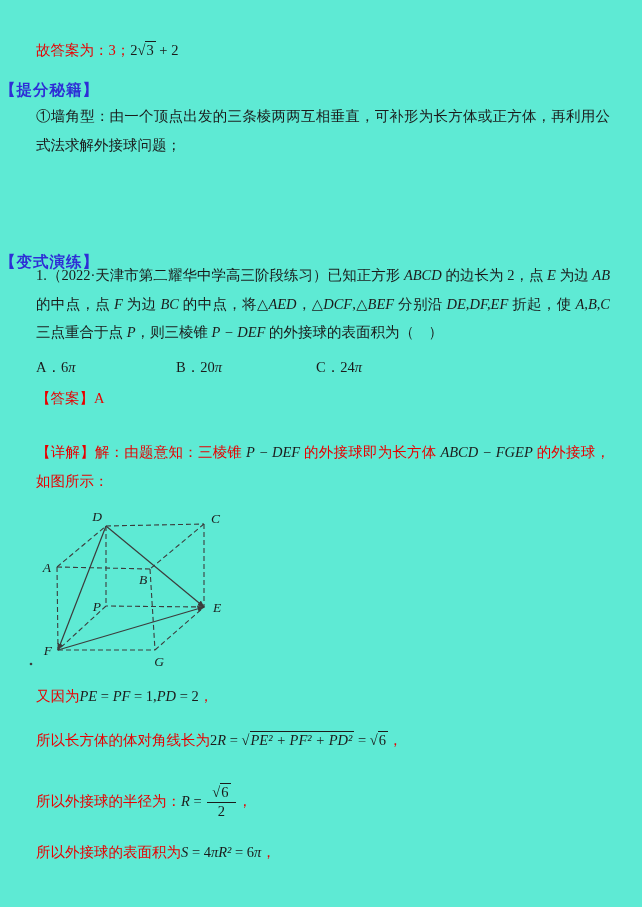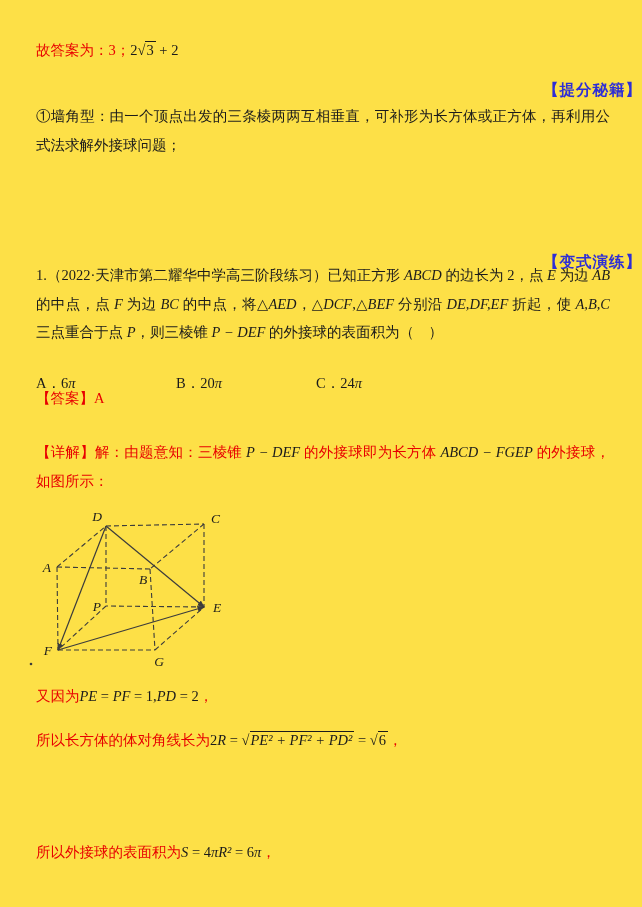--- a/index.html
+++ b/index.html
@@ -1,19 +1,19 @@
 <!DOCTYPE html>
 <html><head>
 <meta charset="utf-8">
 <style>
   html,body{margin:0;padding:0;background:#fff;}
-  .page{position:relative;width:642px;height:907px;background:#fde047;overflow:hidden;
+  .page{position:relative;width:642px;height:907px;background:#5eead4;overflow:hidden;
         font-family:"Liberation Serif","DejaVu Serif",serif;font-size:14.5px;color:#1b1b1b;}
   .abs{position:absolute;left:36px;width:574px;}
-  .center{left:0;width:642px;text-align:right;}
+  .center{left:0;width:642px;text-align:left;}
   .section-title{margin:0;font-size:15.5px;font-weight:bold;color:#2e2ed6;letter-spacing:1px;}
   .para{line-height:28.5px;text-align:justify;}
   .line{line-height:24px;}
   .run-r{color:#e80000;}
   .run-c{color:#1b1b1b;}
   .run-n{color:#1b1b1b;}
   .run-m{color:#1b1b1b;font-style:italic;}
   .sqrt{white-space:nowrap;display:inline-block;}
   .sqsign{display:inline-block;}
   .rad{border-top:1.2px solid #1b1b1b;padding:0 2px 0 1px;}
@@ -36,21 +36,21 @@
 
   <h2 class="abs center section-title" style="top:80px">【提分秘籍】</h2>
 
   <div class="abs para" style="top:102px"><span class="run-c">①墙角型：由一个顶点出发的三条棱两两互相垂直，可补形为长方体或正方体，再利用公式法求解外接球问题；</span></div>
 
 
   <h2 class="abs center section-title" style="top:252px">【变式演练】</h2>
 
   <div class="abs para" style="top:261px"><span class="run-c">1.（2022·天津市第二耀华中学高三阶段练习）已知正方形</span><span class="run-m"> ABCD </span><span class="run-c">的边长为</span><span class="run-n"> 2</span><span class="run-c">，点</span><span class="run-m"> E </span><span class="run-c">为边</span><span class="run-m"> AB </span><span class="run-c">的中点，点</span><span class="run-m"> F </span><span class="run-c">为边</span><span class="run-m"> BC </span><span class="run-c">的中点，将</span><span class="run-n">△</span><span class="run-m">AED</span><span class="run-c">，△</span><span class="run-m">DCF</span><span class="run-n">,△</span><span class="run-m">BEF</span><span class="run-c"> 分别沿 </span><span class="run-m">DE,DF,EF</span><span class="run-c"> 折起，使 </span><span class="run-m">A,B,C</span><span class="run-c"> 三点重合于点 </span><span class="run-m">P</span><span class="run-c">，则三棱锥 </span><span class="run-m">P − DEF</span><span class="run-c"> 的外接球的表面积为（　）</span></div>
 
-  <div class="abs options-row" style="top:374px">
+  <div class="abs options-row" style="top:358px">
     <div class="option"><span class="run-c">A．</span><span class="run-n">6</span><span class="run-m">π</span></div>
     <div class="option"><span class="run-c">B．</span><span class="run-n">20</span><span class="run-m">π</span></div>
     <div class="option"><span class="run-c">C．</span><span class="run-n">24</span><span class="run-m">π</span></div>
   </div>
 
   <div class="abs line" style="top:386px"><span class="run-r">【答案】A</span></div>
 
   <div class="abs para" style="top:438px"><span class="run-r">【详解】解：由题意知：三棱锥 </span><span class="run-m">P − DEF</span><span class="run-r"> 的外接球即为长方体 </span><span class="run-m">ABCD − FGEP</span><span class="run-r"> 的外接球，如图所示：</span></div>
 
   <div class="abs figure" style="top:494px;left:28px;width:215px">
@@ -90,16 +90,17 @@
         <text x="131" y="172" text-anchor="middle">G</text>
       </g>
       <circle cx="3" cy="170" r="1.3" fill="#3c3c3c"></circle>
     </svg>
   </div>
 
   <div class="abs line" style="top:684px"><span class="run-r">又因为</span><span class="run-m">PE</span><span class="run-n"> = </span><span class="run-m">PF</span><span class="run-n"> = 1,</span><span class="run-m">PD</span><span class="run-n"> = 2</span><span class="run-r">，</span></div>
 
   <div class="abs line" style="top:728px"><span class="run-r">所以长方体的体对角线长为</span><span class="run-n">2</span><span class="run-m">R</span><span class="run-n"> = </span><span class="sqrt"><span class="sqsign run-n">√</span><span class="rad run-m">PE² + PF² + PD²</span></span><span class="run-n"> = </span><span class="sqrt"><span class="sqsign run-n">√</span><span class="rad run-n">6</span></span><span class="run-r">，</span></div>
 
+  <div class="abs line" style="top:784px"><span class="run-r">所以外接球的半径为：</span><span class="run-m">R</span><span class="run-n"> = </span><span class="frac"><span class="num"><span class="sqrt"><span class="sqsign run-n">√</span><span class="rad run-n">6</span></span></span><span class="den run-n">2</span></span><span class="run-r">，</span></div>
 
   <div class="abs line" style="top:840px"><span class="run-r">所以外接球的表面积为</span><span class="run-m">S</span><span class="run-n"> = 4</span><span class="run-m">πR²</span><span class="run-n"> = 6</span><span class="run-m">π</span><span class="run-r">，</span></div>
 
 </div>
 
 </body></html>

